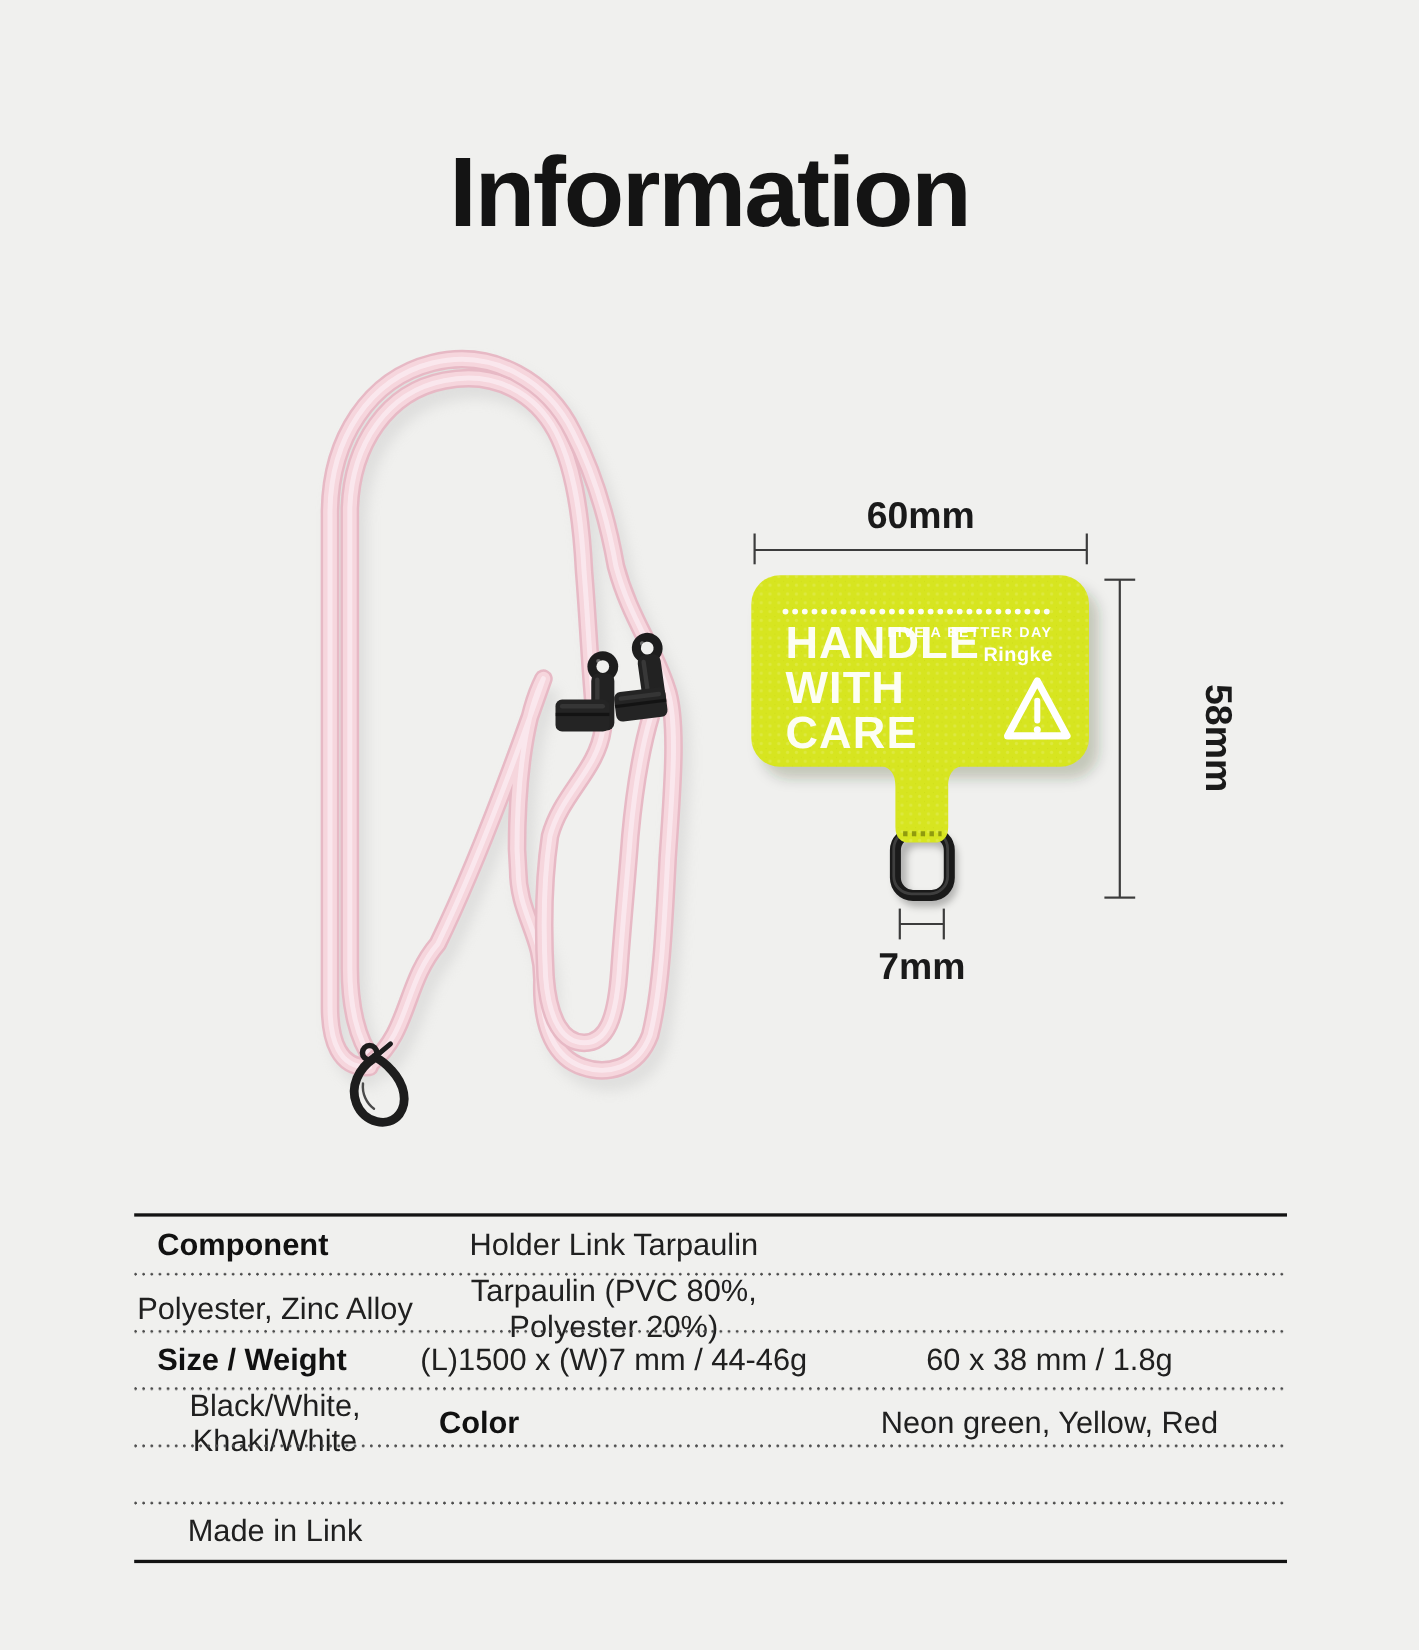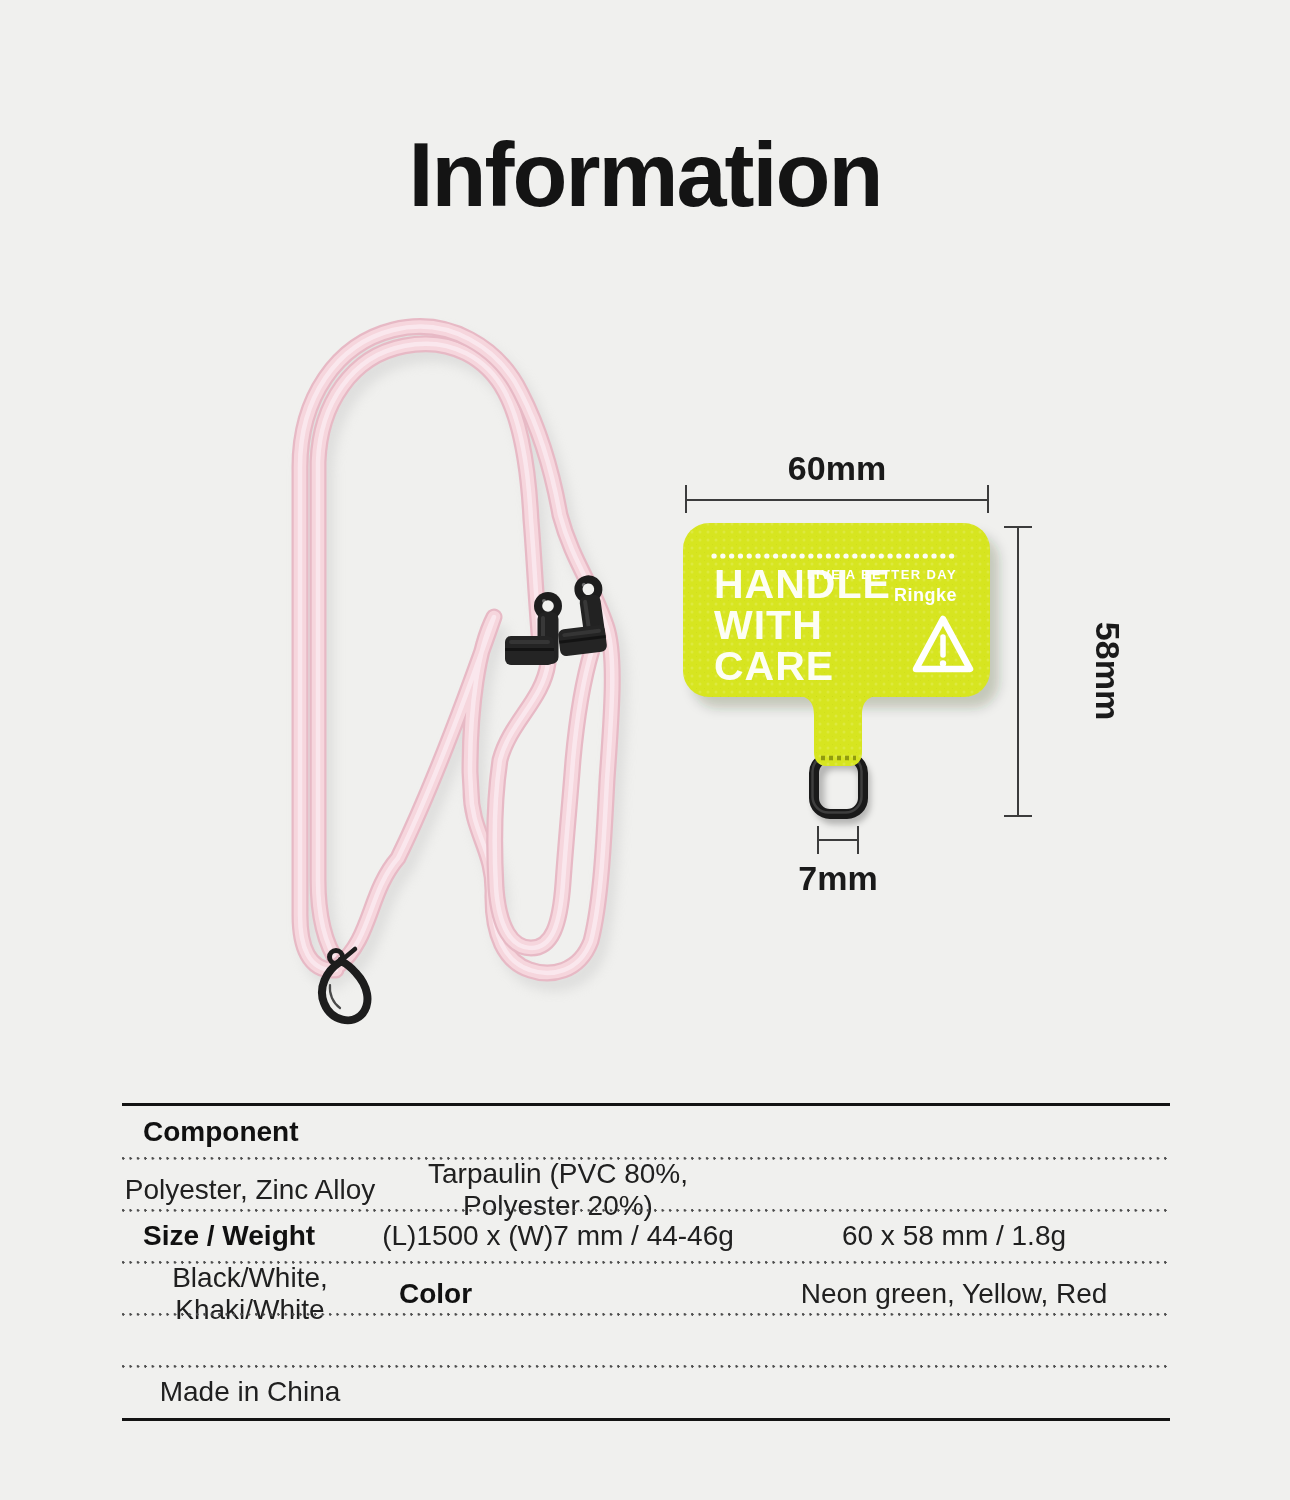--- a/index.html
+++ b/index.html
@@ -182,42 +182,43 @@
         <line x1="818" y1="826" x2="818" y2="854" stroke-width="2"></line>
         <line x1="858" y1="826" x2="858" y2="854" stroke-width="2"></line>
         <text x="838" y="890" font-size="34" font-weight="700" fill="#1a1a1a" text-anchor="middle" stroke="none">7mm</text>
       </g>
     </g>
   </svg>
 
   <div class="spec-table" id="spec-table">
     <div class="spec-row">
       <div class="cell lbl">Component</div>
+      <div class="cell val">Holder Link Tarpaulin</div>
     </div>
 
     <div class="spec-row">
       <div class="cell val">Polyester, Zinc Alloy</div>
       <div class="cell val">Tarpaulin (PVC 80%, Polyester 20%)</div>
     </div>
 
     <div class="spec-row">
       <div class="cell lbl">Size / Weight</div>
       <div class="cell val">(L)1500 x (W)7 mm / 44-46g</div>
-      <div class="cell val">60 x 58 mm / 1.8g</div>
+      <div class="cell val">60 x 38 mm / 1.8g</div>
     </div>
 
     <div class="spec-row">
       <div class="cell val">Black/White, Khaki/White</div>
       <div class="cell lbl">Color</div>
       <div class="cell val">Neon green, Yellow, Red</div>
     </div>
 
     <div class="spec-row">
       <div class="cell lbl"></div>
       <div class="cell val"></div>
     </div>
 
     <div class="spec-row">
-      <div class="cell val">Made in China</div>
+      <div class="cell val">Made in Link</div>
     </div>
   </div>
 
 </div>
 
 </body></html>

